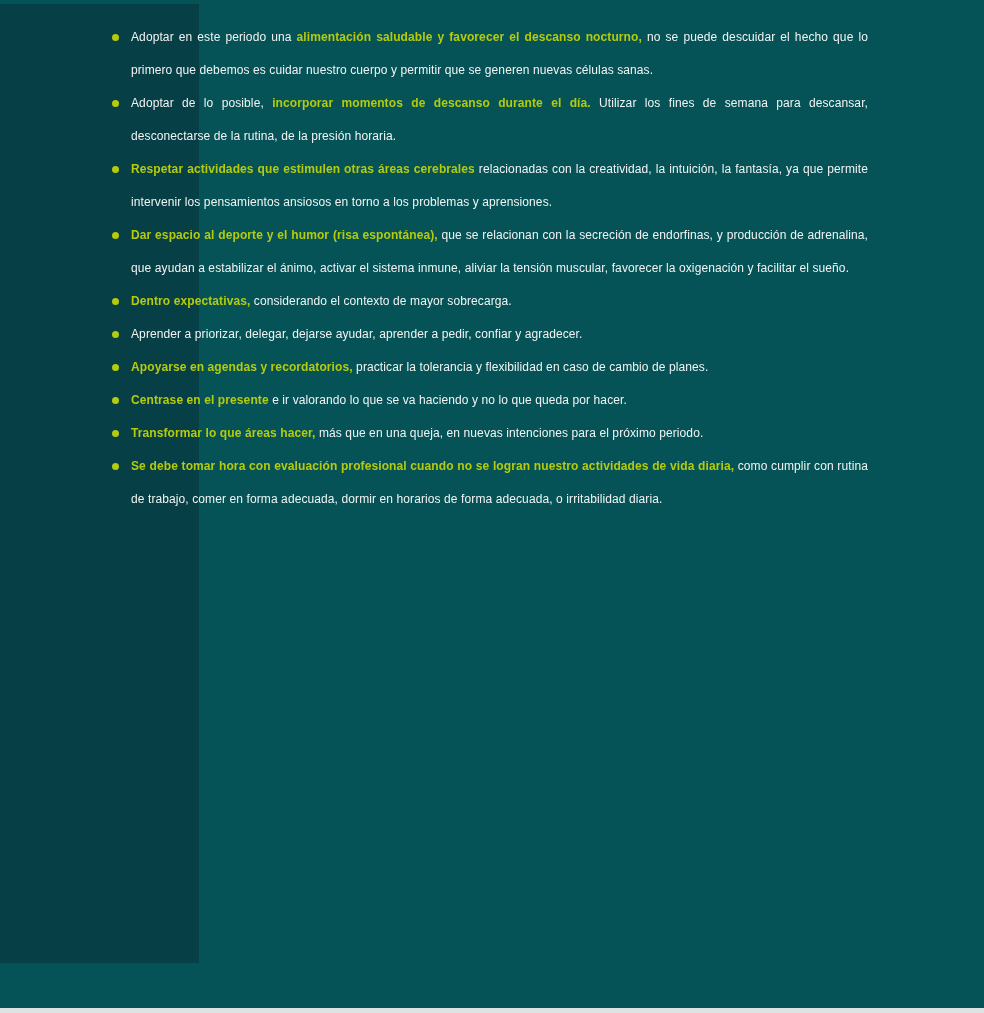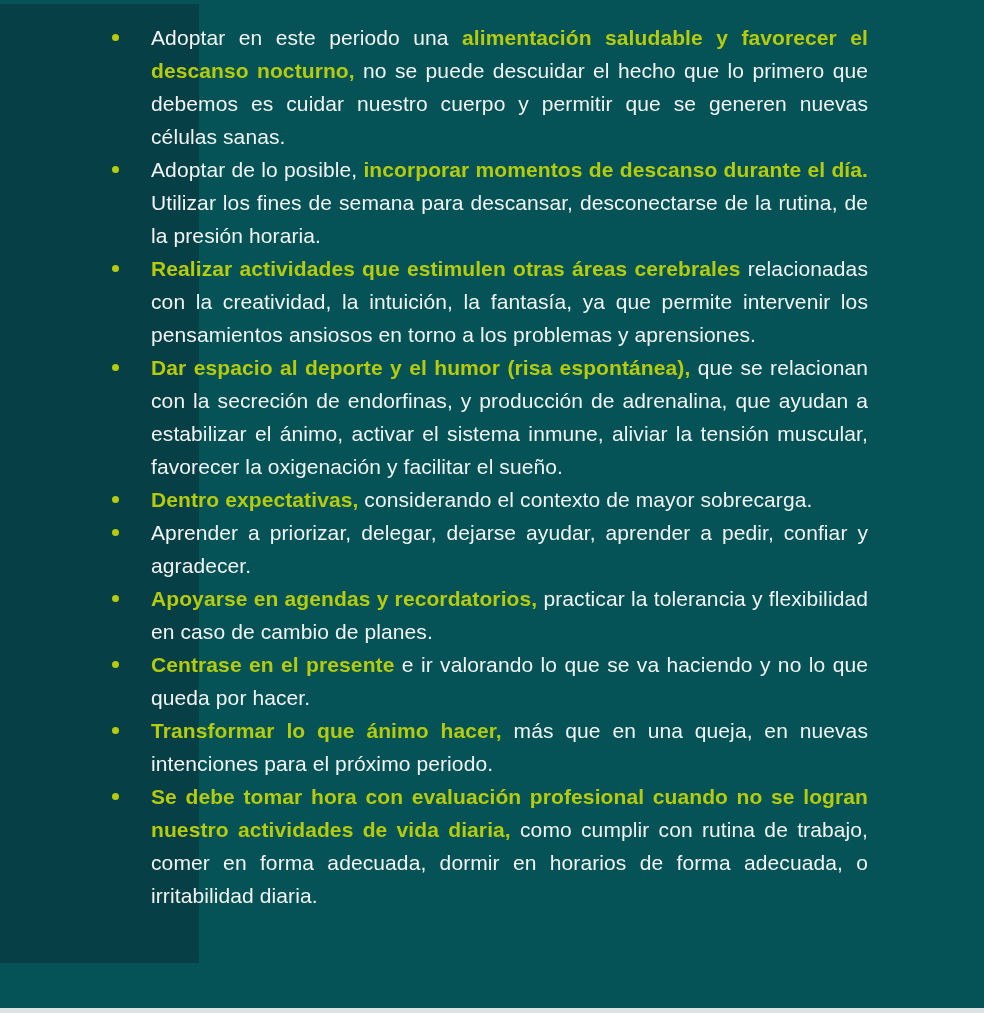--- a/index.html
+++ b/index.html
@@ -40,22 +40,22 @@
   li.bullet-item { display: flex; align-items: flex-start; }
   .bullet-dot {
     flex: 0 0 auto;
     width: 7px; height: 7px;
     margin-top: 13px;
     border-radius: 50%;
     background: var(--accent-color);
   }
   .item-text {
     flex: 1 1 auto;
-    margin-left: 32px;
-    font-size: 21px;
+    margin-left: 12px;
+    font-size: 12px;
     line-height: 33px;
     text-align: justify;
     color: var(--text-color);
     letter-spacing: 0.1px;
   }
   .seg-normal { color: var(--text-color); }
   .seg-highlight { color: var(--accent-color); font-weight: 700; }
   .seg-bold { color: var(--text-color); font-weight: 400; }
 </style>
 </head>
@@ -68,21 +68,21 @@
       <li class="bullet-item">
         <span class="bullet-dot"></span>
         <span class="item-text"><span class="seg-normal">Adoptar en este periodo una </span><span class="seg-highlight">alimentación saludable y favorecer el descanso nocturno,</span><span class="seg-normal"> no se puede descuidar el hecho que lo primero que debemos es cuidar nuestro cuerpo y permitir que se generen nuevas células sanas.</span></span>
       </li>
       <li class="bullet-item">
         <span class="bullet-dot"></span>
         <span class="item-text"><span class="seg-normal">Adoptar de lo posible, </span><span class="seg-highlight">incorporar momentos de descanso durante el día.</span><span class="seg-normal"> Utilizar los fines de semana para descansar, desconectarse de la rutina, de la presión horaria.</span></span>
       </li>
       <li class="bullet-item">
         <span class="bullet-dot"></span>
-        <span class="item-text"><span class="seg-highlight">Realizar actividades que estimulen otras áreas cerebrales</span><span class="seg-normal"> relacionadas con la creatividad, la intuición, la fantasía, ya que permite intervenir los pensamientos ansiosos en torno a los problemas y aprensiones.</span></span>
+        <span class="item-text"><span class="seg-highlight">Respetar actividades que estimulen otras áreas cerebrales</span><span class="seg-normal"> relacionadas con la creatividad, la intuición, la fantasía, ya que permite intervenir los pensamientos ansiosos en torno a los problemas y aprensiones.</span></span>
       </li>
       <li class="bullet-item">
         <span class="bullet-dot"></span>
         <span class="item-text"><span class="seg-highlight">Dar espacio al deporte y el humor (risa espontánea),</span><span class="seg-normal"> que se relacionan con la secreción de endorfinas, y producción de adrenalina, que ayudan a estabilizar el ánimo, activar el sistema inmune, aliviar la tensión muscular, favorecer la oxigenación y facilitar el sueño.</span></span>
       </li>
       <li class="bullet-item">
         <span class="bullet-dot"></span>
         <span class="item-text"><span class="seg-highlight">Dentro expectativas,</span><span class="seg-normal"> considerando el contexto de mayor sobrecarga.</span></span>
       </li>
       <li class="bullet-item">
@@ -92,21 +92,21 @@
       <li class="bullet-item">
         <span class="bullet-dot"></span>
         <span class="item-text"><span class="seg-highlight">Apoyarse en agendas y recordatorios,</span><span class="seg-normal"> practicar la tolerancia y flexibilidad en caso de cambio de planes.</span></span>
       </li>
       <li class="bullet-item">
         <span class="bullet-dot"></span>
         <span class="item-text"><span class="seg-highlight">Centrase en el presente</span><span class="seg-normal"> e ir valorando lo que se va haciendo y no lo que queda por hacer.</span></span>
       </li>
       <li class="bullet-item">
         <span class="bullet-dot"></span>
-        <span class="item-text"><span class="seg-highlight">Transformar lo que ánimo hacer,</span><span class="seg-normal"> más que en una queja, en nuevas intenciones para el próximo periodo.</span></span>
+        <span class="item-text"><span class="seg-highlight">Transformar lo que áreas hacer,</span><span class="seg-normal"> más que en una queja, en nuevas intenciones para el próximo periodo.</span></span>
       </li>
       <li class="bullet-item">
         <span class="bullet-dot"></span>
         <span class="item-text"><span class="seg-highlight">Se debe tomar hora con evaluación profesional cuando no se logran nuestro actividades de vida diaria,</span><span class="seg-normal"> como cumplir con rutina de trabajo, comer en forma adecuada, dormir en horarios de forma adecuada, o irritabilidad diaria.</span></span>
       </li>
     </ul>
 </div>
 
 <div class="bottom-bar"></div>
 

